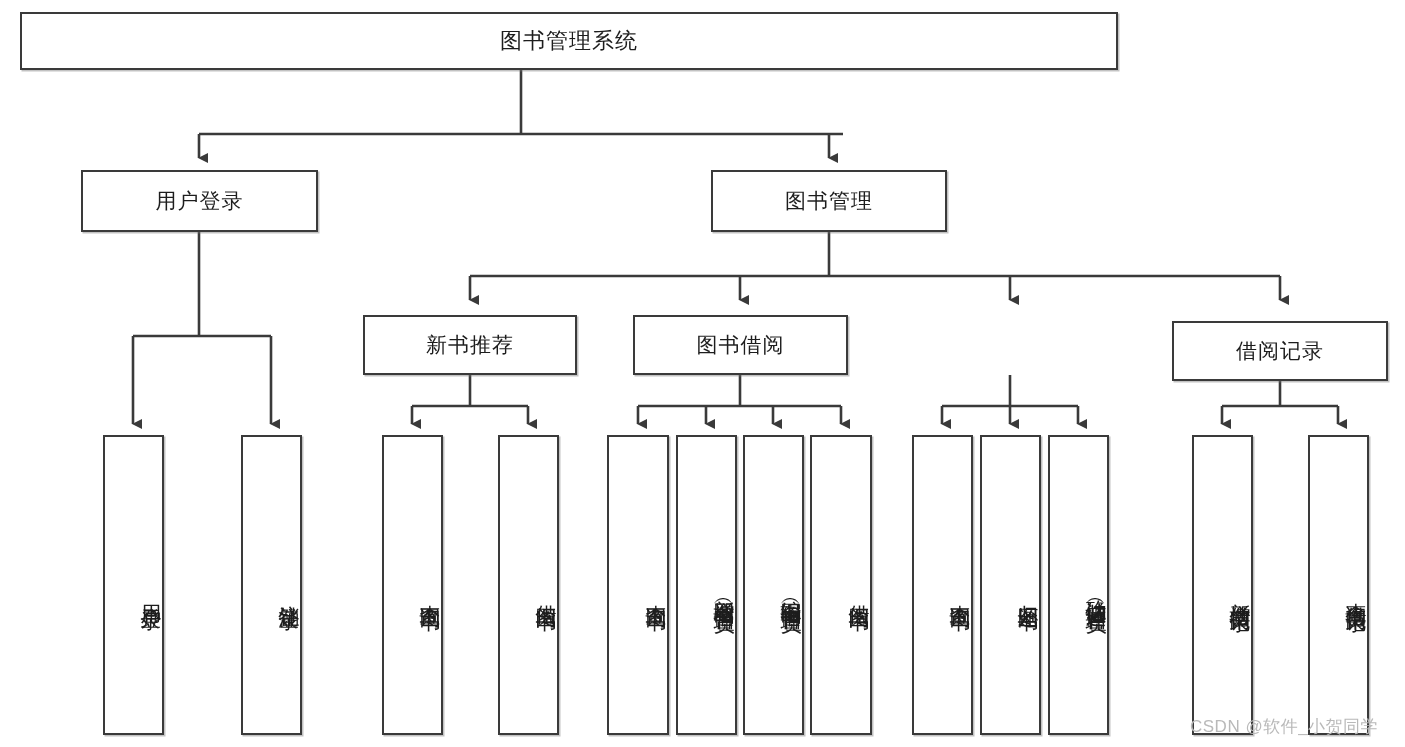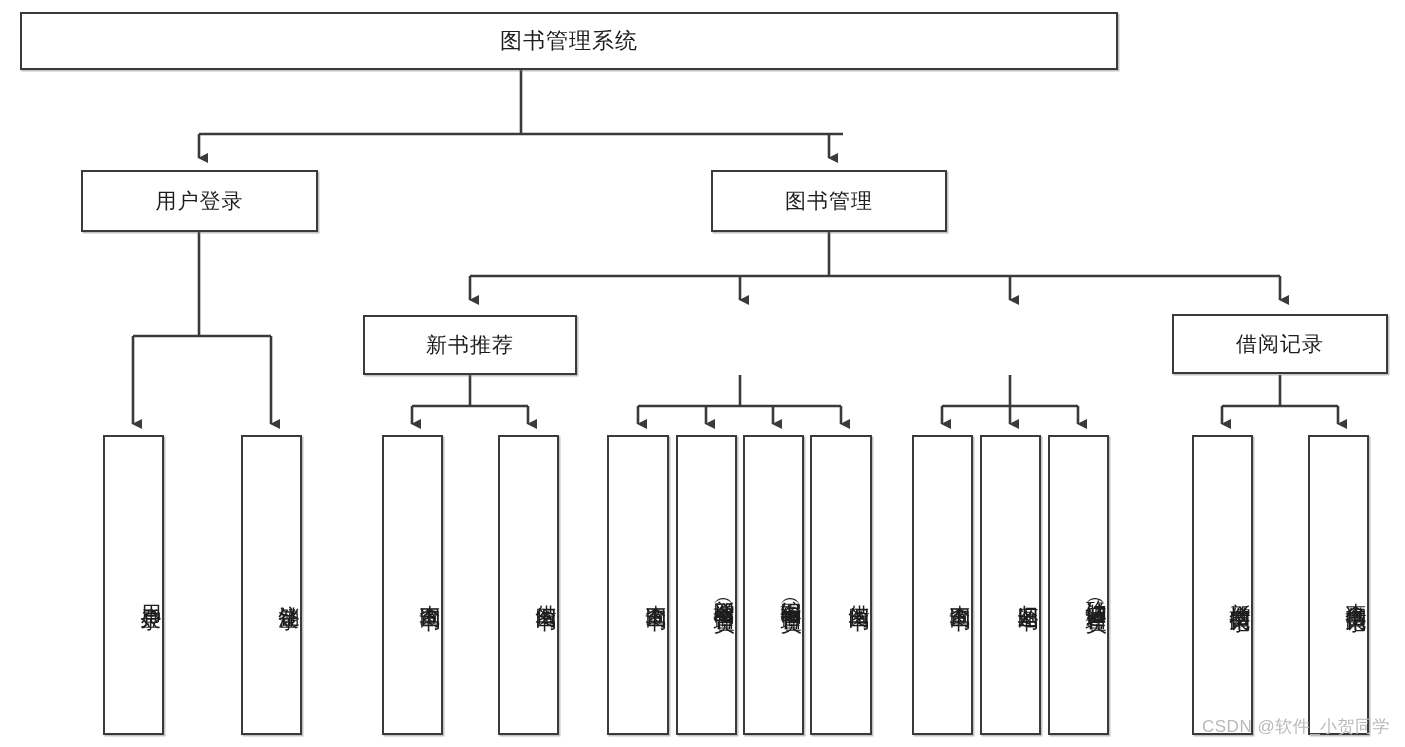--- a/index.html
+++ b/index.html
@@ -95,35 +95,36 @@
       <path d="M1338,406 L1338,424" marker-end="url(#arrow)"></path>
     </g>
   </svg>
 
   <div class="node horiz title" style="left:20px;top:12px;width:1098px;height:58px;">图书管理系统</div>
 
   <div class="node horiz" style="left:81px;top:170px;width:237px;height:62px;">用户登录</div>
   <div class="node horiz" style="left:711px;top:170px;width:236px;height:62px;">图书管理</div>
 
   <div class="node horiz" style="left:363px;top:315px;width:214px;height:60px;">新书推荐</div>
-  <div class="node horiz" style="left:1172px;top:314px;width:216px;height:60px;">借阅记录</div>
+  <div class="node horiz" style="left:633px;top:315px;width:215px;height:60px;">图书借阅</div>
+  <div class="node horiz" style="left:1172px;top:321px;width:216px;height:60px;">借阅记录</div>
 
   <div class="node vert" style="left:103px;top:435px;width:61px;height:300px;">用户登录</div>
   <div class="node vert" style="left:241px;top:435px;width:61px;height:300px;">注销登录</div>
 
   <div class="node vert" style="left:382px;top:435px;width:61px;height:300px;">查询图书</div>
   <div class="node vert" style="left:498px;top:435px;width:61px;height:300px;">借阅图书</div>
 
   <div class="node vert" style="left:607px;top:435px;width:62px;height:300px;">查询图书</div>
   <div class="node vert" style="left:676px;top:435px;width:61px;height:300px;">新增图书（管理员）</div>
   <div class="node vert" style="left:743px;top:435px;width:61px;height:300px;">编辑图书（管理员）</div>
   <div class="node vert" style="left:810px;top:435px;width:62px;height:300px;">借阅图书</div>
 
   <div class="node vert" style="left:912px;top:435px;width:61px;height:300px;">查询图书</div>
   <div class="node vert" style="left:980px;top:435px;width:61px;height:300px;">归还图书</div>
   <div class="node vert" style="left:1048px;top:435px;width:61px;height:300px;">确认归还（管理员）</div>
 
   <div class="node vert" style="left:1192px;top:435px;width:61px;height:300px;">新增借阅记录</div>
   <div class="node vert" style="left:1308px;top:435px;width:61px;height:300px;">查询借阅记录</div>
 
-  <div class="watermark" style="left:1190px;top:715px;margin-left:12px;">CSDN @软件_小贺同学</div>
+  <div class="watermark" style="left:1190px;top:715px;">CSDN @软件_小贺同学</div>
 
 </div>
 
 </body></html>

